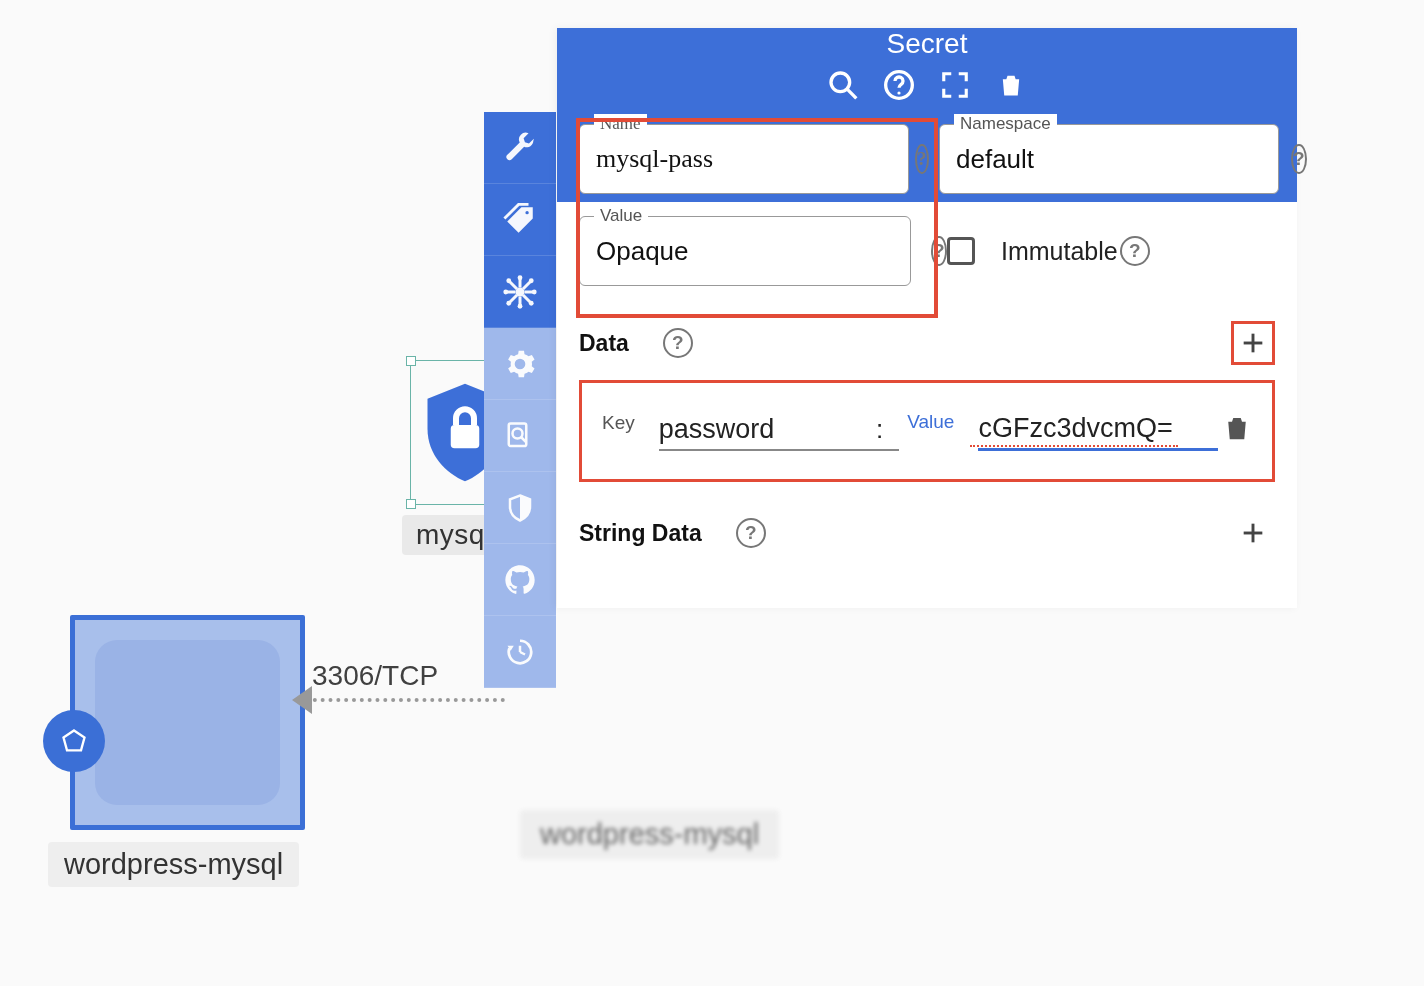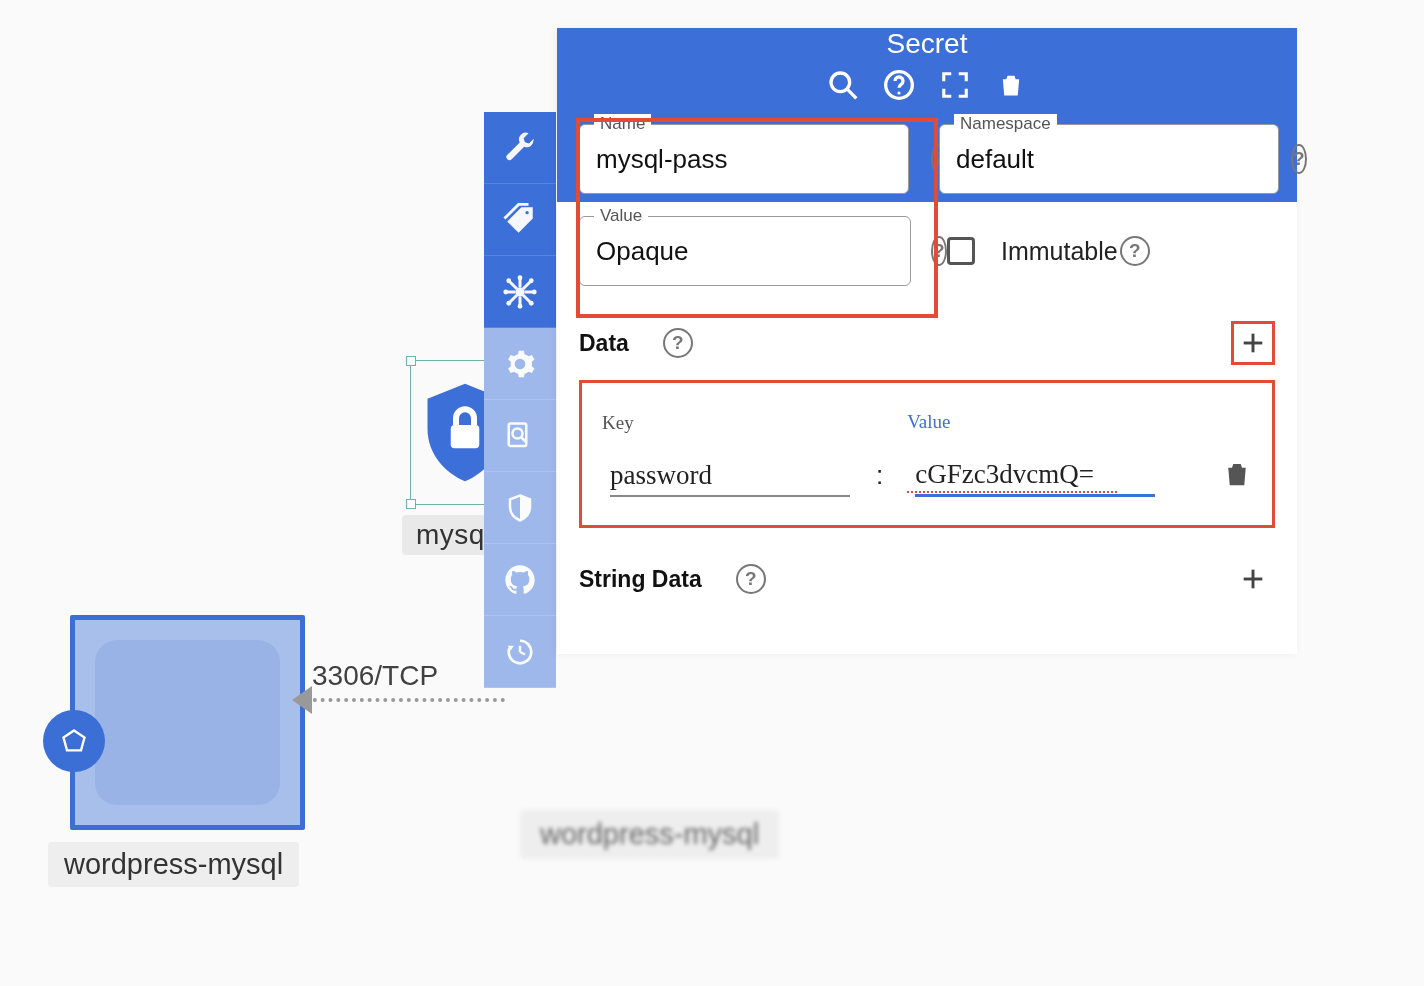--- a/index.html
+++ b/index.html
@@ -162,21 +162,21 @@
   .add-btn {
     width:44px; height:44px; display:flex; align-items:center; justify-content:center;
     cursor:pointer; font-size:34px; color:#444;
   }
   .add-highlight { border:3px solid #e24b37; }
 
   .data-row-highlight {
     border:3px solid #e24b37; padding:28px 20px 28px 20px; margin-top:12px;
     display:flex; align-items:flex-end; gap:18px;
   }
-  .kv-field { display:flex; flex-direction:column; gap:24px;font-family:Liberation Serif, serif; }
+  .kv-field { display:flex; flex-direction:row; gap:16px; }
   .kv-label { font-size:19px; color:#555; }
   .kv-label.value { color:#3d6fd8; }
   .kv-input-line {
     border:none; border-bottom:2px solid #888; outline:none;
     font-size:27px; color:#222; padding:2px 0 4px 0; width:240px;
     background:transparent; font-family:inherit;margin-left:8px;
   }
   .kv-input-line.value-input { border-bottom:3px solid #3d6fd8; width:240px; }
   .colon { font-size:26px; color:#222; margin:0 6px 6px 6px; }
   .trash-dr { cursor:pointer; margin-left:auto; margin-bottom:2px; }
@@ -335,21 +335,21 @@
       <div class="hicon">
         <svg width="28" height="28" viewBox="0 0 24 24">
             <path d="M5 7h14l-1.2 14H6.2L5 7zM9 4h6l1 3H8l1-3z" fill="#fff" stroke="none"></path>
           </svg>
       </div>
     </div>
   </div>
 
   <div class="meta-band" style="position:relative; padding-bottom:8px;">
     <div style="width:350px;">
-      <div class="field-wrap" style="margin:4px 0 0 4px; width:330px;">
+      <div class="field-wrap" style="margin:4px 0 0 4px; width:330px;font-family:Liberation Serif, serif;">
         <span class="flabel">Name</span>
         <input class="fvalue" value="mysql-pass" style="">
         <span class="q-circle">?</span>
       </div>
     </div>
     <div class="field-wrap ns-field" style="margin-top:4px;">
       <span class="flabel">Namespace</span>
       <input class="fvalue" value="default" style="">
       <span class="q-circle">?</span>
     </div>

